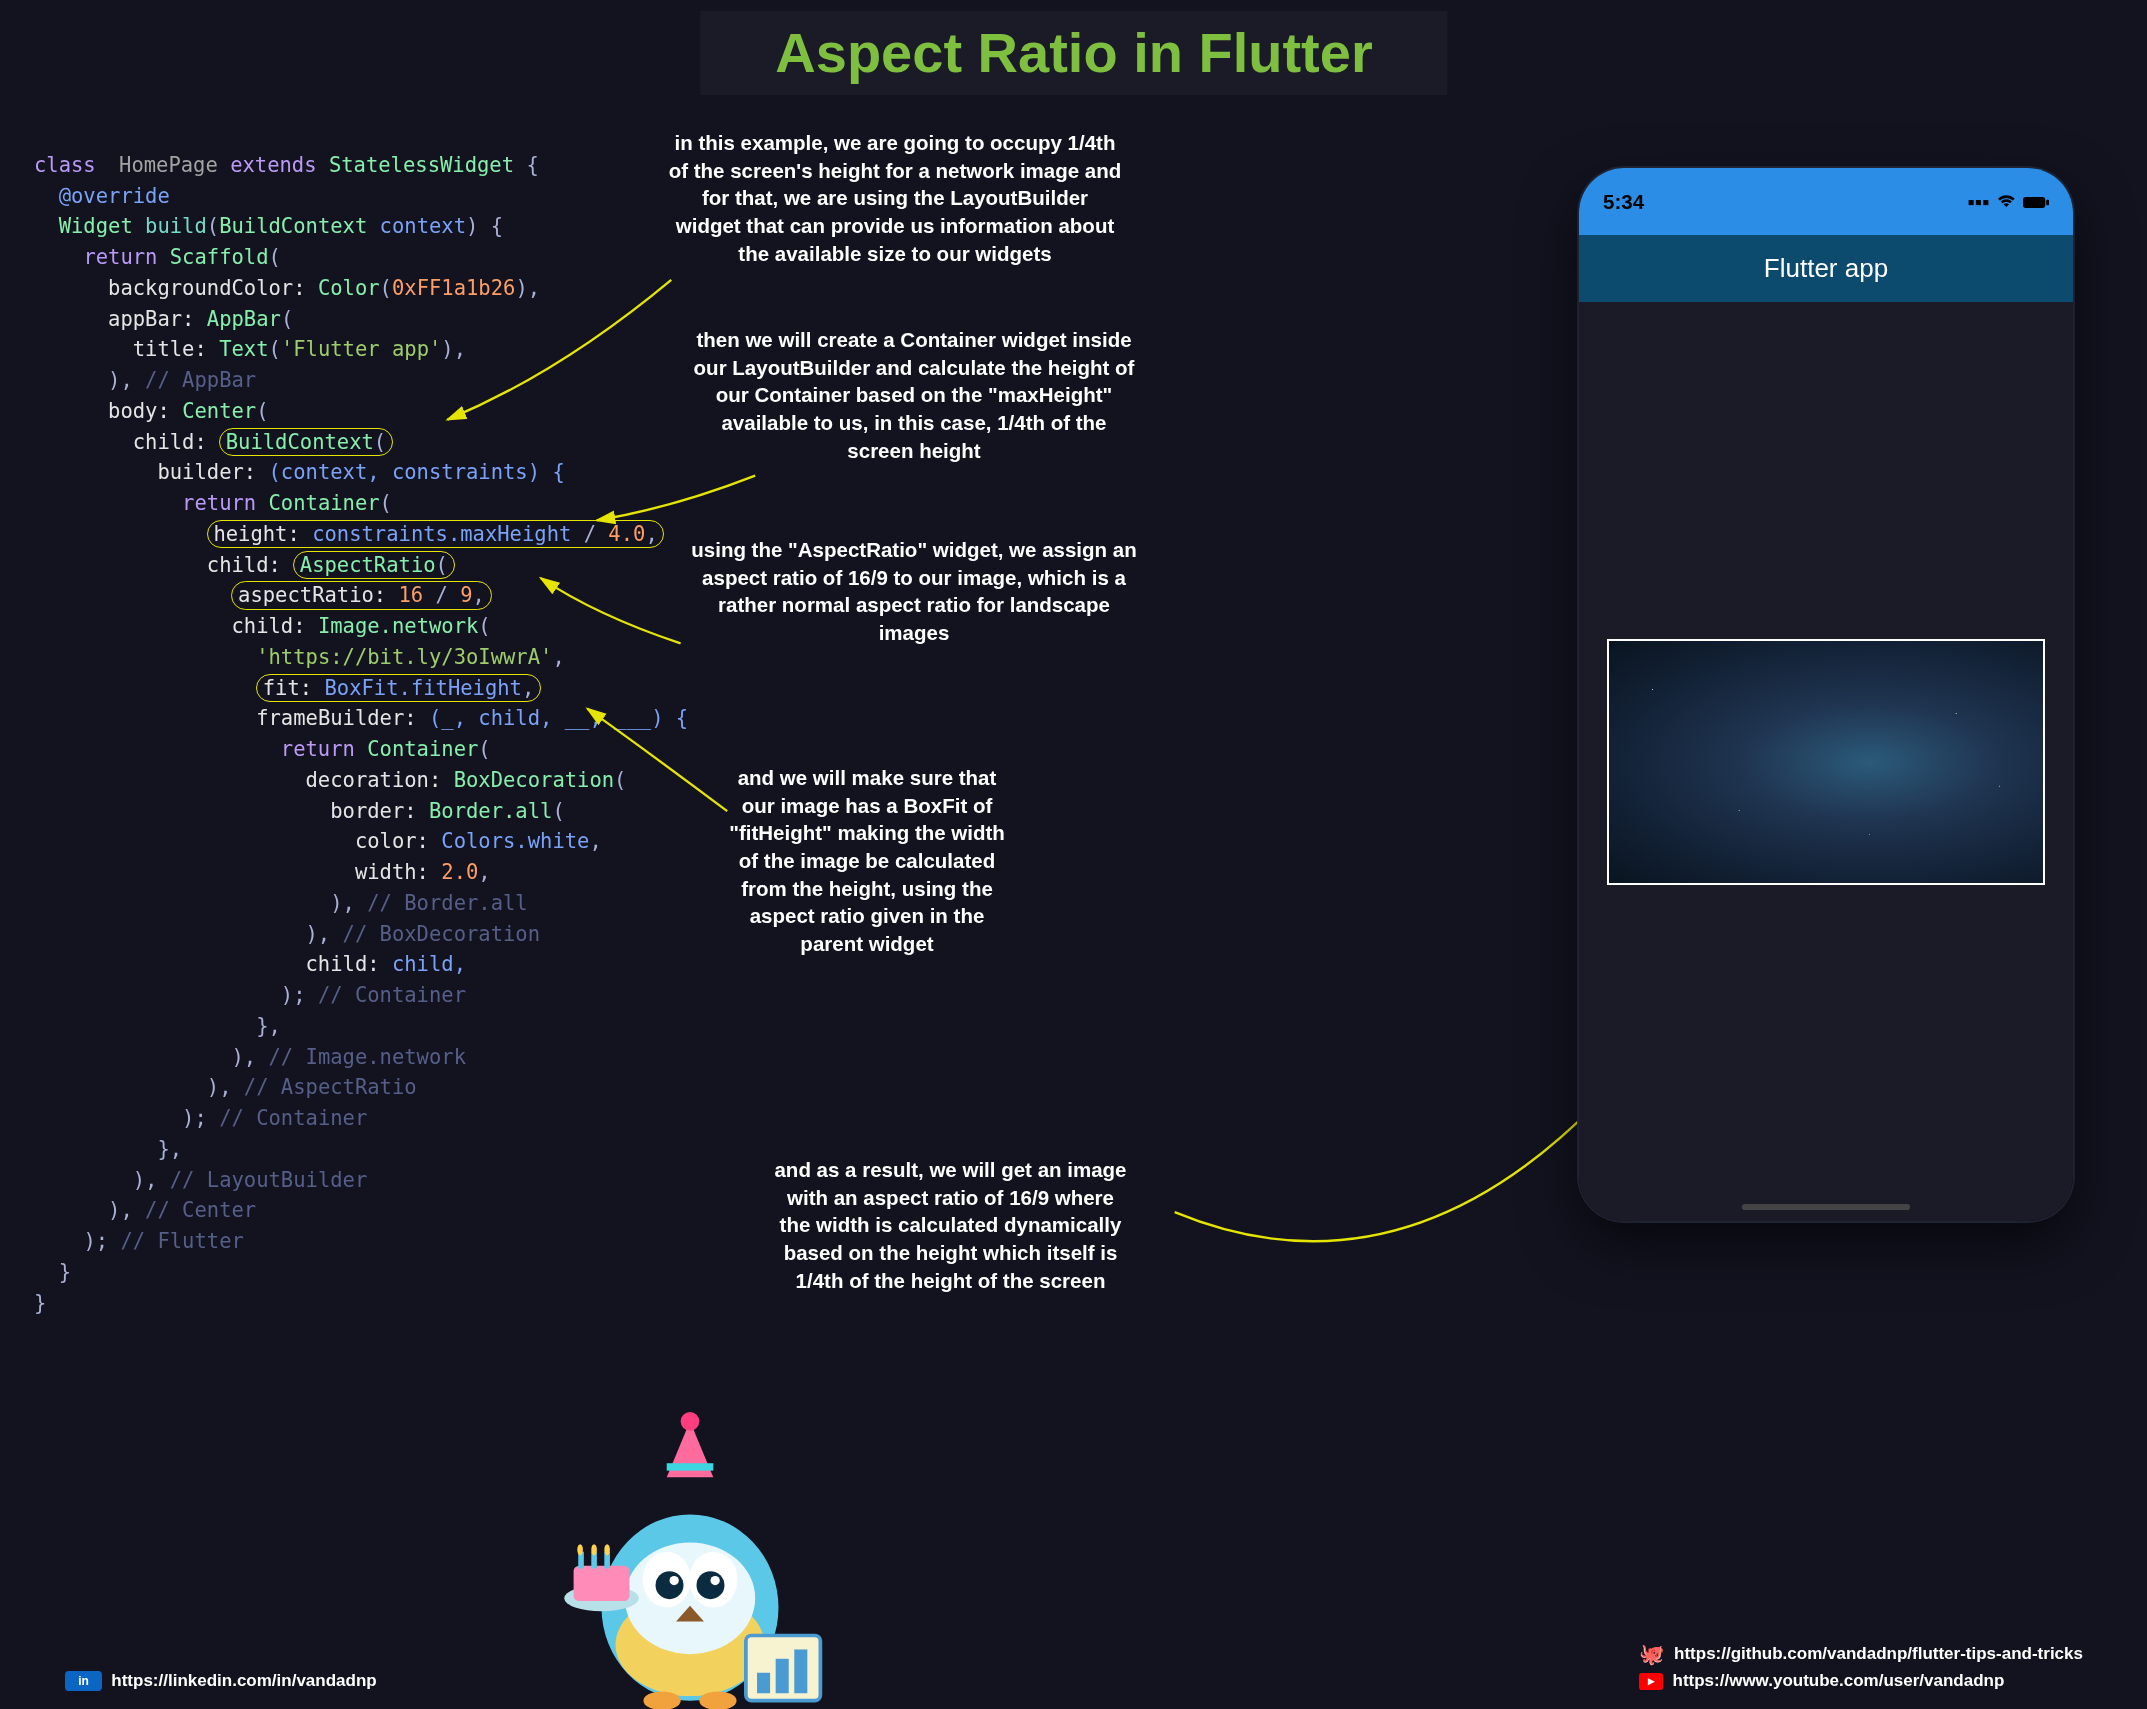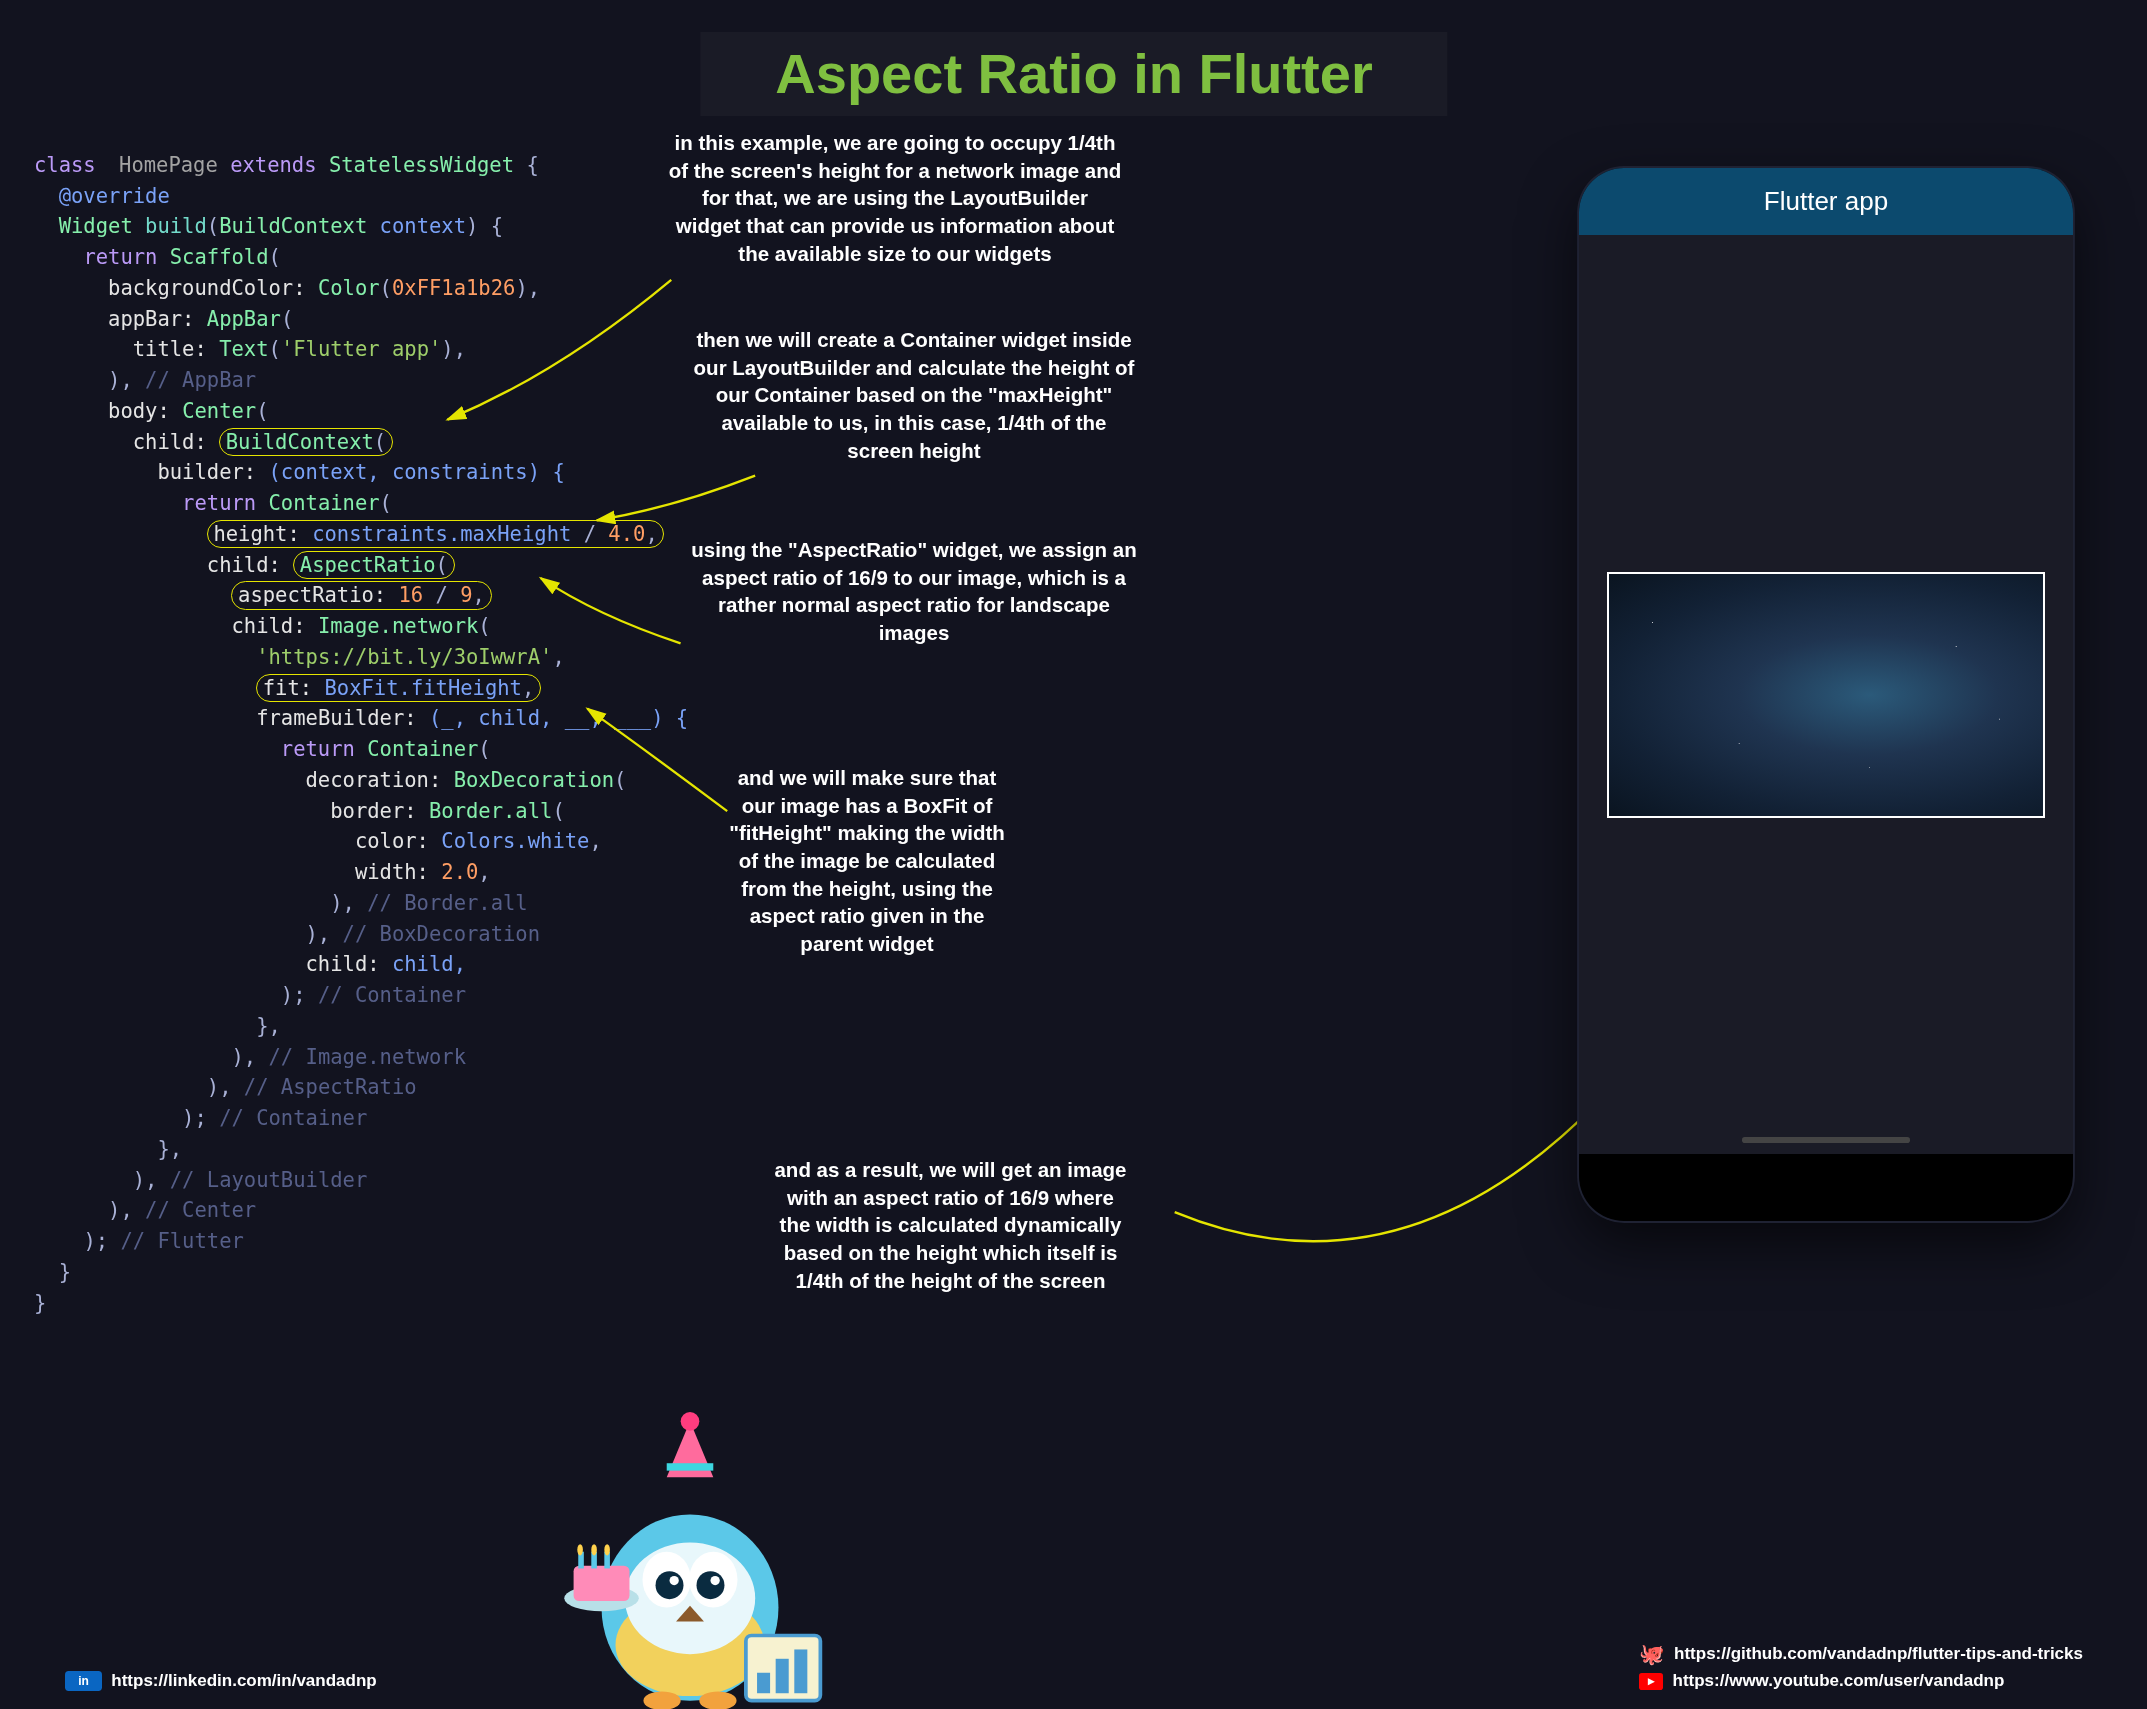--- a/index.html
+++ b/index.html
@@ -7,21 +7,21 @@
     background: #12131f;
     font-family: ui-monospace, 'SF Mono', Menlo, Consolas, monospace;
     color: #c0caf5;
     width: 2148px;
     height: 1710px;
     position: relative;
     overflow: hidden;
   }
   .title-bar {
     position: absolute;
-    top: 32px;
+    top: 11px;
     left: 50%;
     transform: translateX(-50%);
     background: #1a1b26;
     padding: 9.3px 75px;
     font-size: 56px;
     font-weight: 700;
     color: #7fbf40;
     font-family: -apple-system, 'Helvetica Neue', Arial, sans-serif;
   }
   .code {
@@ -208,20 +208,37 @@
     </marker>
   </defs>
   <path class="arrow" d="M 720 300 Q 600 400 480 450"></path>
   <path class="arrow" d="M 810 510 Q 720 545 640 558"></path>
   <path class="arrow" d="M 730 690 Q 640 660 580 620"></path>
   <path class="arrow" d="M 780 870 Q 700 810 630 760"></path>
   <path class="arrow" d="M 1260 1300 Q 1550 1420 1800 1080"></path>
 </svg>
 
 <div class="phone">
+  <div class="statusbar">
+    <span>5:34</span>
+    <span class="status-icons">
+      <span>▪▪▪</span>
+      <span>
+        <svg width="18.6" height="15" viewBox="0 0 20 16">
+            <path d="M10 14 L7 11 A5 5 0 0 1 13 11 Z M4 8 A9 9 0 0 1 16 8 L14 10 A6 6 0 0 0 6 10 Z M1 5 A13 13 0 0 1 19 5 L17 7 A10 10 0 0 0 3 7 Z" fill="#000"></path>
+          </svg>
+      </span>
+      <span>
+        <svg width="26" height="13" viewBox="0 0 28 14">
+            <rect x="0" y="1" width="24" height="12" rx="3" fill="#000"></rect>
+            <rect x="25" y="4" width="3" height="6" rx="1" fill="#000"></rect>
+          </svg>
+      </span>
+    </span>
+  </div>
   <div class="appbar">
     <span>Flutter app</span>
   </div>
   <div class="phone-body">
     <div class="sky"></div>
     <div class="home-ind"></div>
   </div>
 </div>
 
 <div class="mascot">

